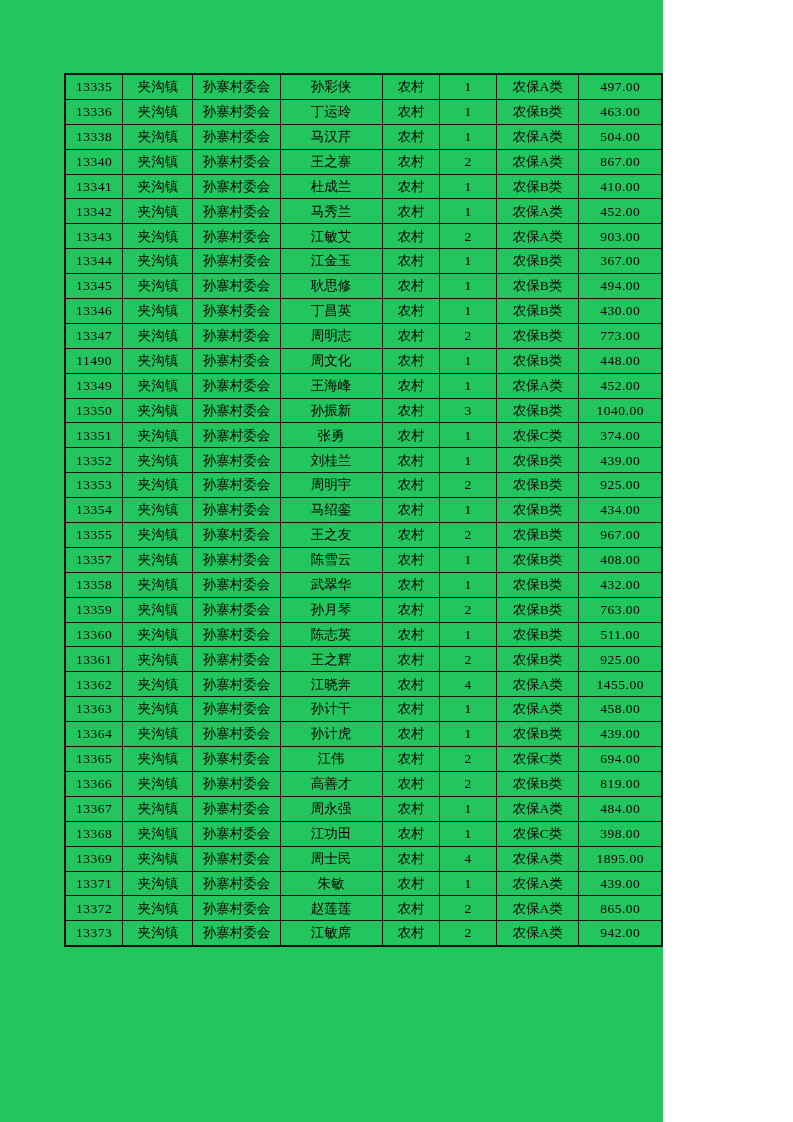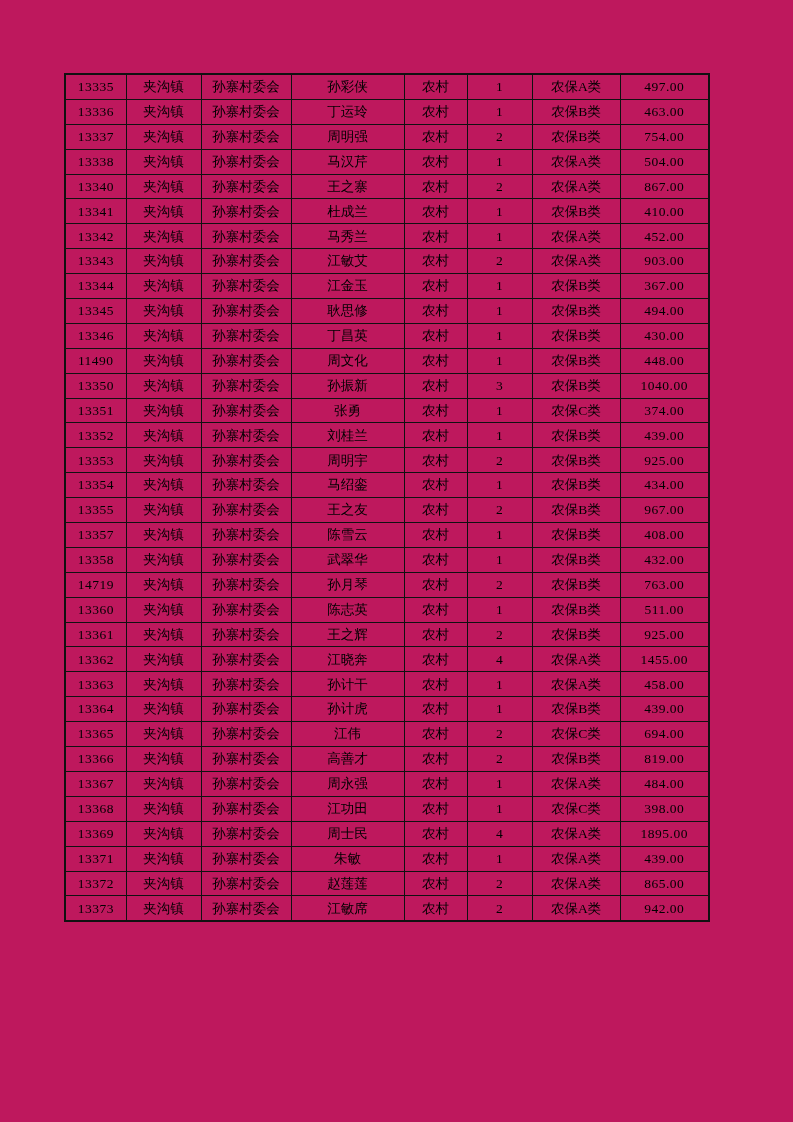--- a/index.html
+++ b/index.html
@@ -10,23 +10,23 @@
   body {
     width: 793px;
     height: 1122px;
     position: relative;
     font-family: "Liberation Serif", "DejaVu Serif", serif;
     color: #000000;
   }
   .page {
     position: absolute;
     left: 0; top: 0;
-    width: 793px;
+    width: 663px;
     height: 1122px;
-    background: #be185d;
+    background: #22c55e;
     overflow: hidden;
   }
   table.data-table {
     position: absolute;
     left: 64px;
     top: 73px;
     border-collapse: collapse;
     table-layout: fixed;
     border: 2px solid #111111;
   }
@@ -78,30 +78,20 @@
           <td data-name="cell-serial">13336</td>
           <td data-name="cell-town">夹沟镇</td>
           <td data-name="cell-village">孙寨村委会</td>
           <td data-name="cell-name">丁运玲</td>
           <td data-name="cell-residence">农村</td>
           <td data-name="cell-count">1</td>
           <td data-name="cell-category">农保B类</td>
           <td data-name="cell-amount">463.00</td>
         </tr>
         <tr data-name="table-row">
-          <td data-name="cell-serial">13337</td>
-          <td data-name="cell-town">夹沟镇</td>
-          <td data-name="cell-village">孙寨村委会</td>
-          <td data-name="cell-name">周明强</td>
-          <td data-name="cell-residence">农村</td>
-          <td data-name="cell-count">2</td>
-          <td data-name="cell-category">农保B类</td>
-          <td data-name="cell-amount">754.00</td>
-        </tr>
-        <tr data-name="table-row">
           <td data-name="cell-serial">13338</td>
           <td data-name="cell-town">夹沟镇</td>
           <td data-name="cell-village">孙寨村委会</td>
           <td data-name="cell-name">马汉芹</td>
           <td data-name="cell-residence">农村</td>
           <td data-name="cell-count">1</td>
           <td data-name="cell-category">农保A类</td>
           <td data-name="cell-amount">504.00</td>
         </tr>
         <tr data-name="table-row">
@@ -168,28 +158,48 @@
           <td data-name="cell-serial">13346</td>
           <td data-name="cell-town">夹沟镇</td>
           <td data-name="cell-village">孙寨村委会</td>
           <td data-name="cell-name">丁昌英</td>
           <td data-name="cell-residence">农村</td>
           <td data-name="cell-count">1</td>
           <td data-name="cell-category">农保B类</td>
           <td data-name="cell-amount">430.00</td>
         </tr>
         <tr data-name="table-row">
+          <td data-name="cell-serial">13347</td>
+          <td data-name="cell-town">夹沟镇</td>
+          <td data-name="cell-village">孙寨村委会</td>
+          <td data-name="cell-name">周明志</td>
+          <td data-name="cell-residence">农村</td>
+          <td data-name="cell-count">2</td>
+          <td data-name="cell-category">农保B类</td>
+          <td data-name="cell-amount">773.00</td>
+        </tr>
+        <tr data-name="table-row">
           <td data-name="cell-serial">11490</td>
           <td data-name="cell-town">夹沟镇</td>
           <td data-name="cell-village">孙寨村委会</td>
           <td data-name="cell-name">周文化</td>
           <td data-name="cell-residence">农村</td>
           <td data-name="cell-count">1</td>
           <td data-name="cell-category">农保B类</td>
           <td data-name="cell-amount">448.00</td>
+        </tr>
+        <tr data-name="table-row">
+          <td data-name="cell-serial">13349</td>
+          <td data-name="cell-town">夹沟镇</td>
+          <td data-name="cell-village">孙寨村委会</td>
+          <td data-name="cell-name">王海峰</td>
+          <td data-name="cell-residence">农村</td>
+          <td data-name="cell-count">1</td>
+          <td data-name="cell-category">农保A类</td>
+          <td data-name="cell-amount">452.00</td>
         </tr>
         <tr data-name="table-row">
           <td data-name="cell-serial">13350</td>
           <td data-name="cell-town">夹沟镇</td>
           <td data-name="cell-village">孙寨村委会</td>
           <td data-name="cell-name">孙振新</td>
           <td data-name="cell-residence">农村</td>
           <td data-name="cell-count">3</td>
           <td data-name="cell-category">农保B类</td>
           <td data-name="cell-amount">1040.00</td>
@@ -258,21 +268,21 @@
           <td data-name="cell-serial">13358</td>
           <td data-name="cell-town">夹沟镇</td>
           <td data-name="cell-village">孙寨村委会</td>
           <td data-name="cell-name">武翠华</td>
           <td data-name="cell-residence">农村</td>
           <td data-name="cell-count">1</td>
           <td data-name="cell-category">农保B类</td>
           <td data-name="cell-amount">432.00</td>
         </tr>
         <tr data-name="table-row">
-          <td data-name="cell-serial">14719</td>
+          <td data-name="cell-serial">13359</td>
           <td data-name="cell-town">夹沟镇</td>
           <td data-name="cell-village">孙寨村委会</td>
           <td data-name="cell-name">孙月琴</td>
           <td data-name="cell-residence">农村</td>
           <td data-name="cell-count">2</td>
           <td data-name="cell-category">农保B类</td>
           <td data-name="cell-amount">763.00</td>
         </tr>
         <tr data-name="table-row">
           <td data-name="cell-serial">13360</td>

